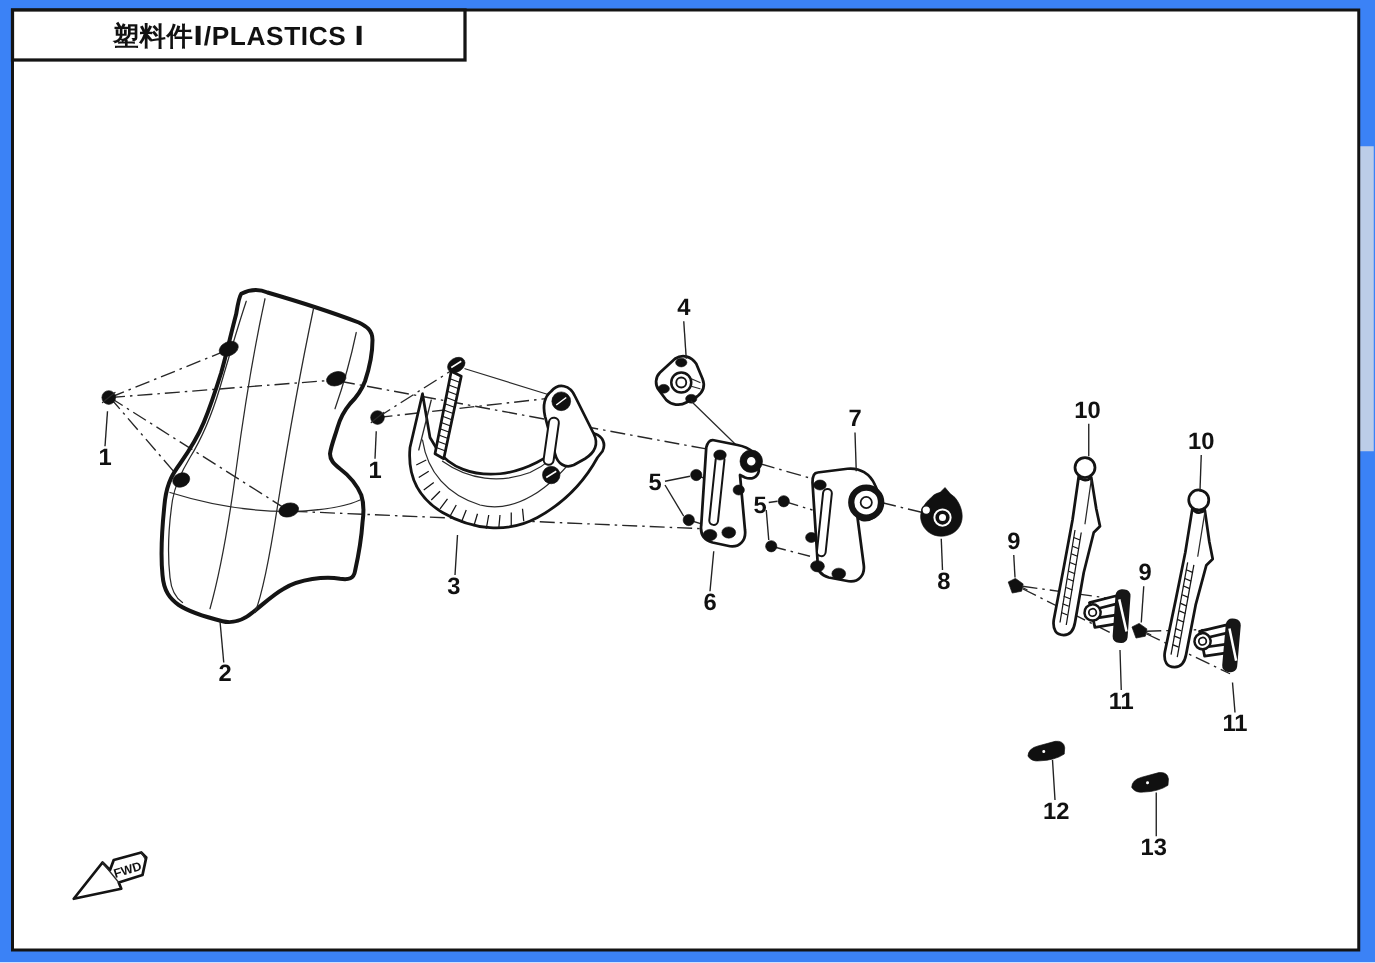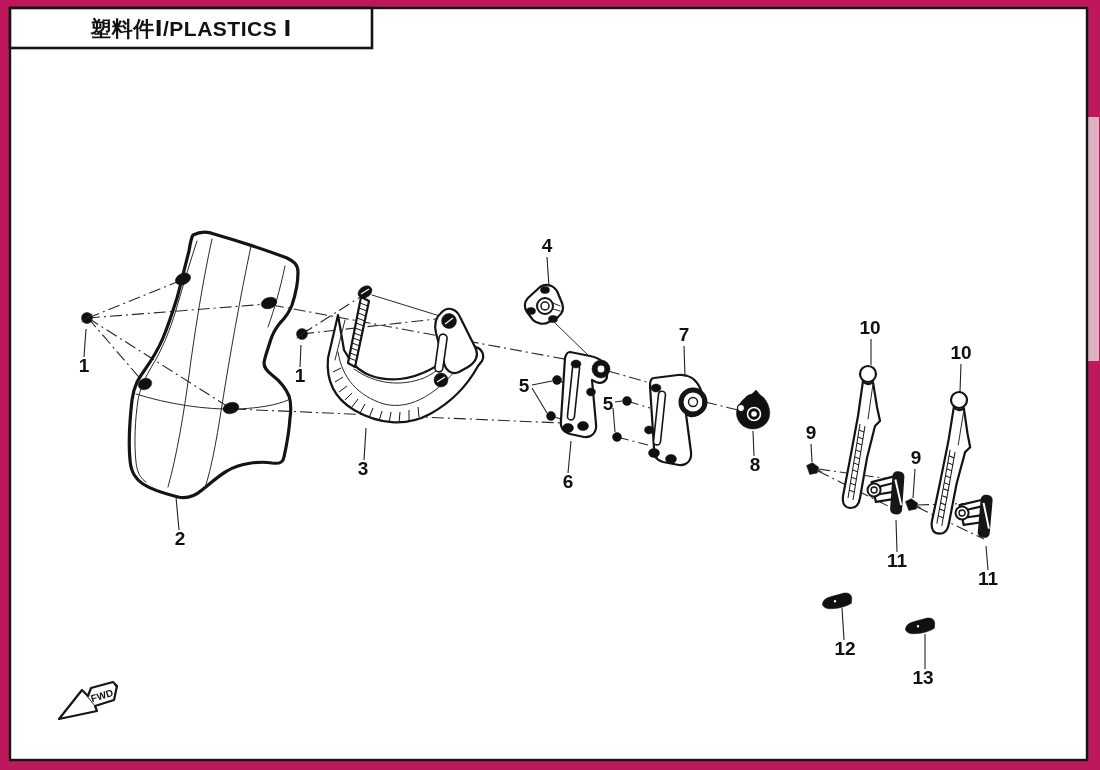--- a/index.html
+++ b/index.html
@@ -1,16 +1,16 @@
 <!DOCTYPE html>
 <html><head>
 <meta charset="utf-8">
 <style>
   html,body{margin:0;padding:0;background:#ffffff;}
-  .stage{position:relative;width:1100px;height:770px;background:#be185d;overflow:hidden;
+  .stage{position:relative;width:1100px;height:770px;background:#3b82f6;overflow:hidden;
          font-family:"Liberation Sans","DejaVu Sans",sans-serif;}
   svg{position:absolute;left:0;top:0;}
   .outline{fill:#ffffff;stroke:#141414;stroke-width:2.2;stroke-linejoin:round;}
   .thick{fill:none;stroke:#141414;stroke-width:3.2;stroke-linejoin:round;stroke-linecap:round;}
   .thin{fill:none;stroke:#2a2a2a;stroke-width:1;stroke-linecap:round;}
   .leader{fill:none;stroke:#222222;stroke-width:1.1;}
   .cdash{fill:none;stroke:#272727;stroke-width:1.1;stroke-dasharray:12 4 2 4;}
   .blob{fill:#101010;stroke:#101010;stroke-width:0.5;}
   .lbl{font:bold 19px "Liberation Sans","DejaVu Sans",sans-serif;fill:#111111;}
   .title-text{font:bold 21px "Liberation Sans","DejaVu Sans",sans-serif;fill:#111111;letter-spacing:0.5px;}

